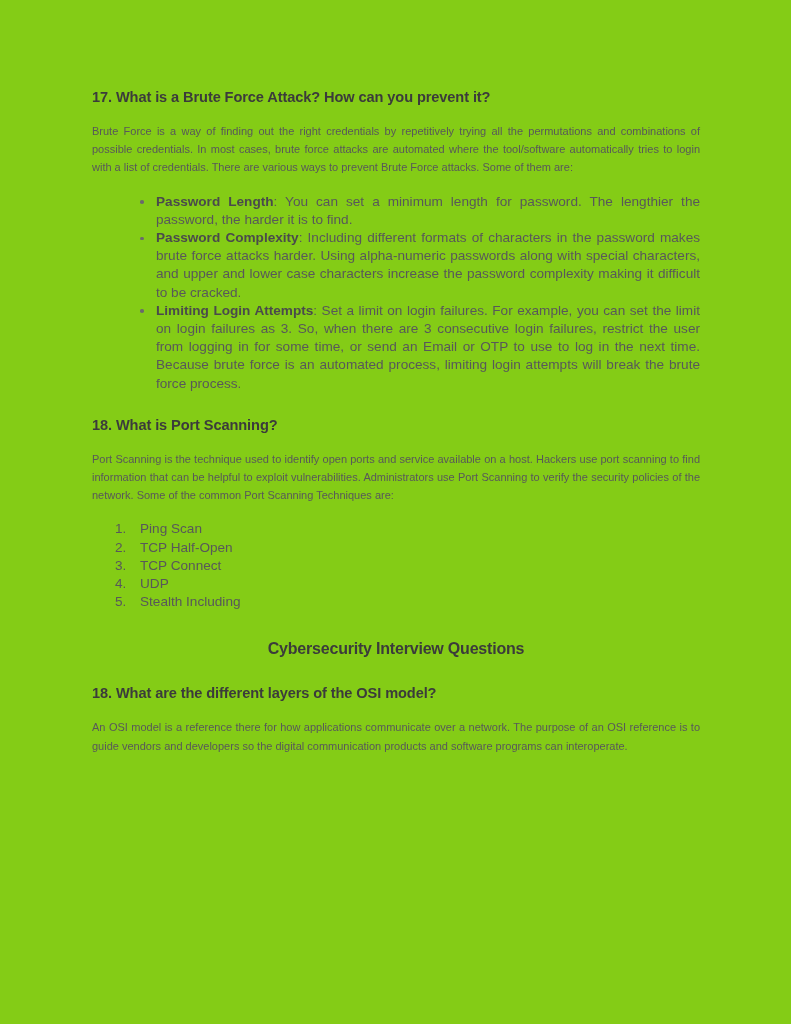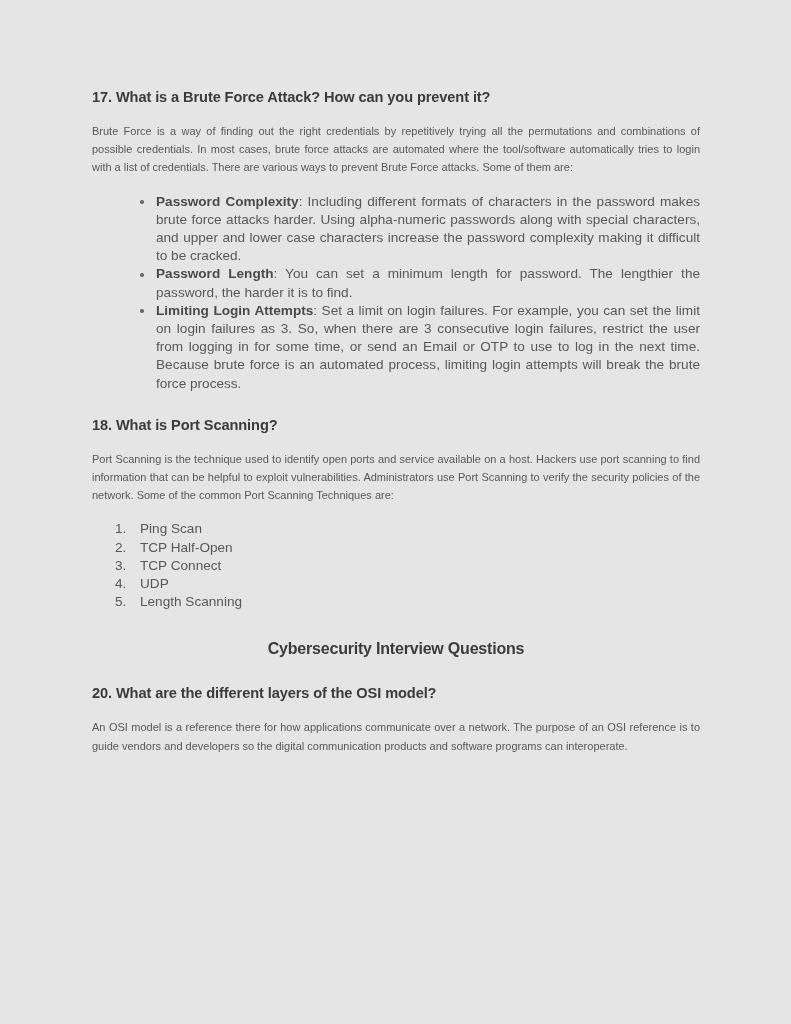--- a/index.html
+++ b/index.html
@@ -10,21 +10,21 @@
   body {
     width: 791px;
     height: 1024px;
     font-family: "Liberation Sans", sans-serif;
     -webkit-font-smoothing: antialiased;
   }
   .page {
     position: relative;
     width: 791px;
     height: 1024px;
-    background: #e5e5e5;
+    background: #84cc16;
     box-sizing: border-box;
     padding: 88px 91px 0 92px;
   }
   .content {
     width: 608px;
   }
   h2.qheading {
     margin: 0;
     font-size: 14.6px;
     font-weight: bold;
@@ -119,25 +119,25 @@
 
     <div class="gap-after-heading"></div>
 
     <p class="body">Brute Force is a way of finding out the right credentials by repetitively trying all the permutations and combinations of possible credentials. In most cases, brute force attacks are automated where the tool/software automatically tries to login with a list of credentials. There are various ways to prevent Brute Force attacks. Some of them are:</p>
 
     <div class="gap-after-para"></div>
 
     <ul class="bullets">
       <li>
         <span class="dot"></span>
-        <b>Password Complexity</b><span>: Including different formats of characters in the password makes brute force attacks harder. Using alpha-numeric passwords along with special characters, and upper and lower case characters increase the password complexity making it difficult to be cracked.</span>
+        <b>Password Length</b><span>: You can set a minimum length for password. The lengthier the password, the harder it is to find.</span>
       </li>
       <li>
         <span class="dot"></span>
-        <b>Password Length</b><span>: You can set a minimum length for password. The lengthier the password, the harder it is to find.</span>
+        <b>Password Complexity</b><span>: Including different formats of characters in the password makes brute force attacks harder. Using alpha-numeric passwords along with special characters, and upper and lower case characters increase the password complexity making it difficult to be cracked.</span>
       </li>
       <li>
         <span class="dot"></span>
         <b>Limiting Login Attempts</b><span>: Set a limit on login failures. For example, you can set the limit on login failures as 3. So, when there are 3 consecutive login failures, restrict the user from logging in for some time, or send an Email or OTP to use to log in the next time. Because brute force is an automated process, limiting login attempts will break the brute force process.</span>
       </li>
     </ul>
 
     <div class="gap-block"></div>
 
     <h2 class="qheading">18. What is Port Scanning?</h2>
@@ -155,30 +155,30 @@
       <li>
         <span class="num">2.</span><span>TCP Half-Open</span>
       </li>
       <li>
         <span class="num">3.</span><span>TCP Connect</span>
       </li>
       <li>
         <span class="num">4.</span><span>UDP</span>
       </li>
       <li>
-        <span class="num">5.</span><span>Length Scanning</span>
+        <span class="num">5.</span><span>Stealth Including</span>
       </li>
     </ol>
 
     <div class="title-gap-top"></div>
 
     <h1 class="section-title">Cybersecurity Interview Questions</h1>
 
     <div class="title-gap-bottom"></div>
 
-    <h2 class="qheading">20. What are the different layers of the OSI model?</h2>
+    <h2 class="qheading">18. What are the different layers of the OSI model?</h2>
 
     <div class="gap-after-heading"></div>
 
     <p class="body">An OSI model is a reference there for how applications communicate over a network. The purpose of an OSI reference is to guide vendors and developers so the digital communication products and software programs can interoperate.</p>
 
   </div>
 </div>
 
 </body></html>

